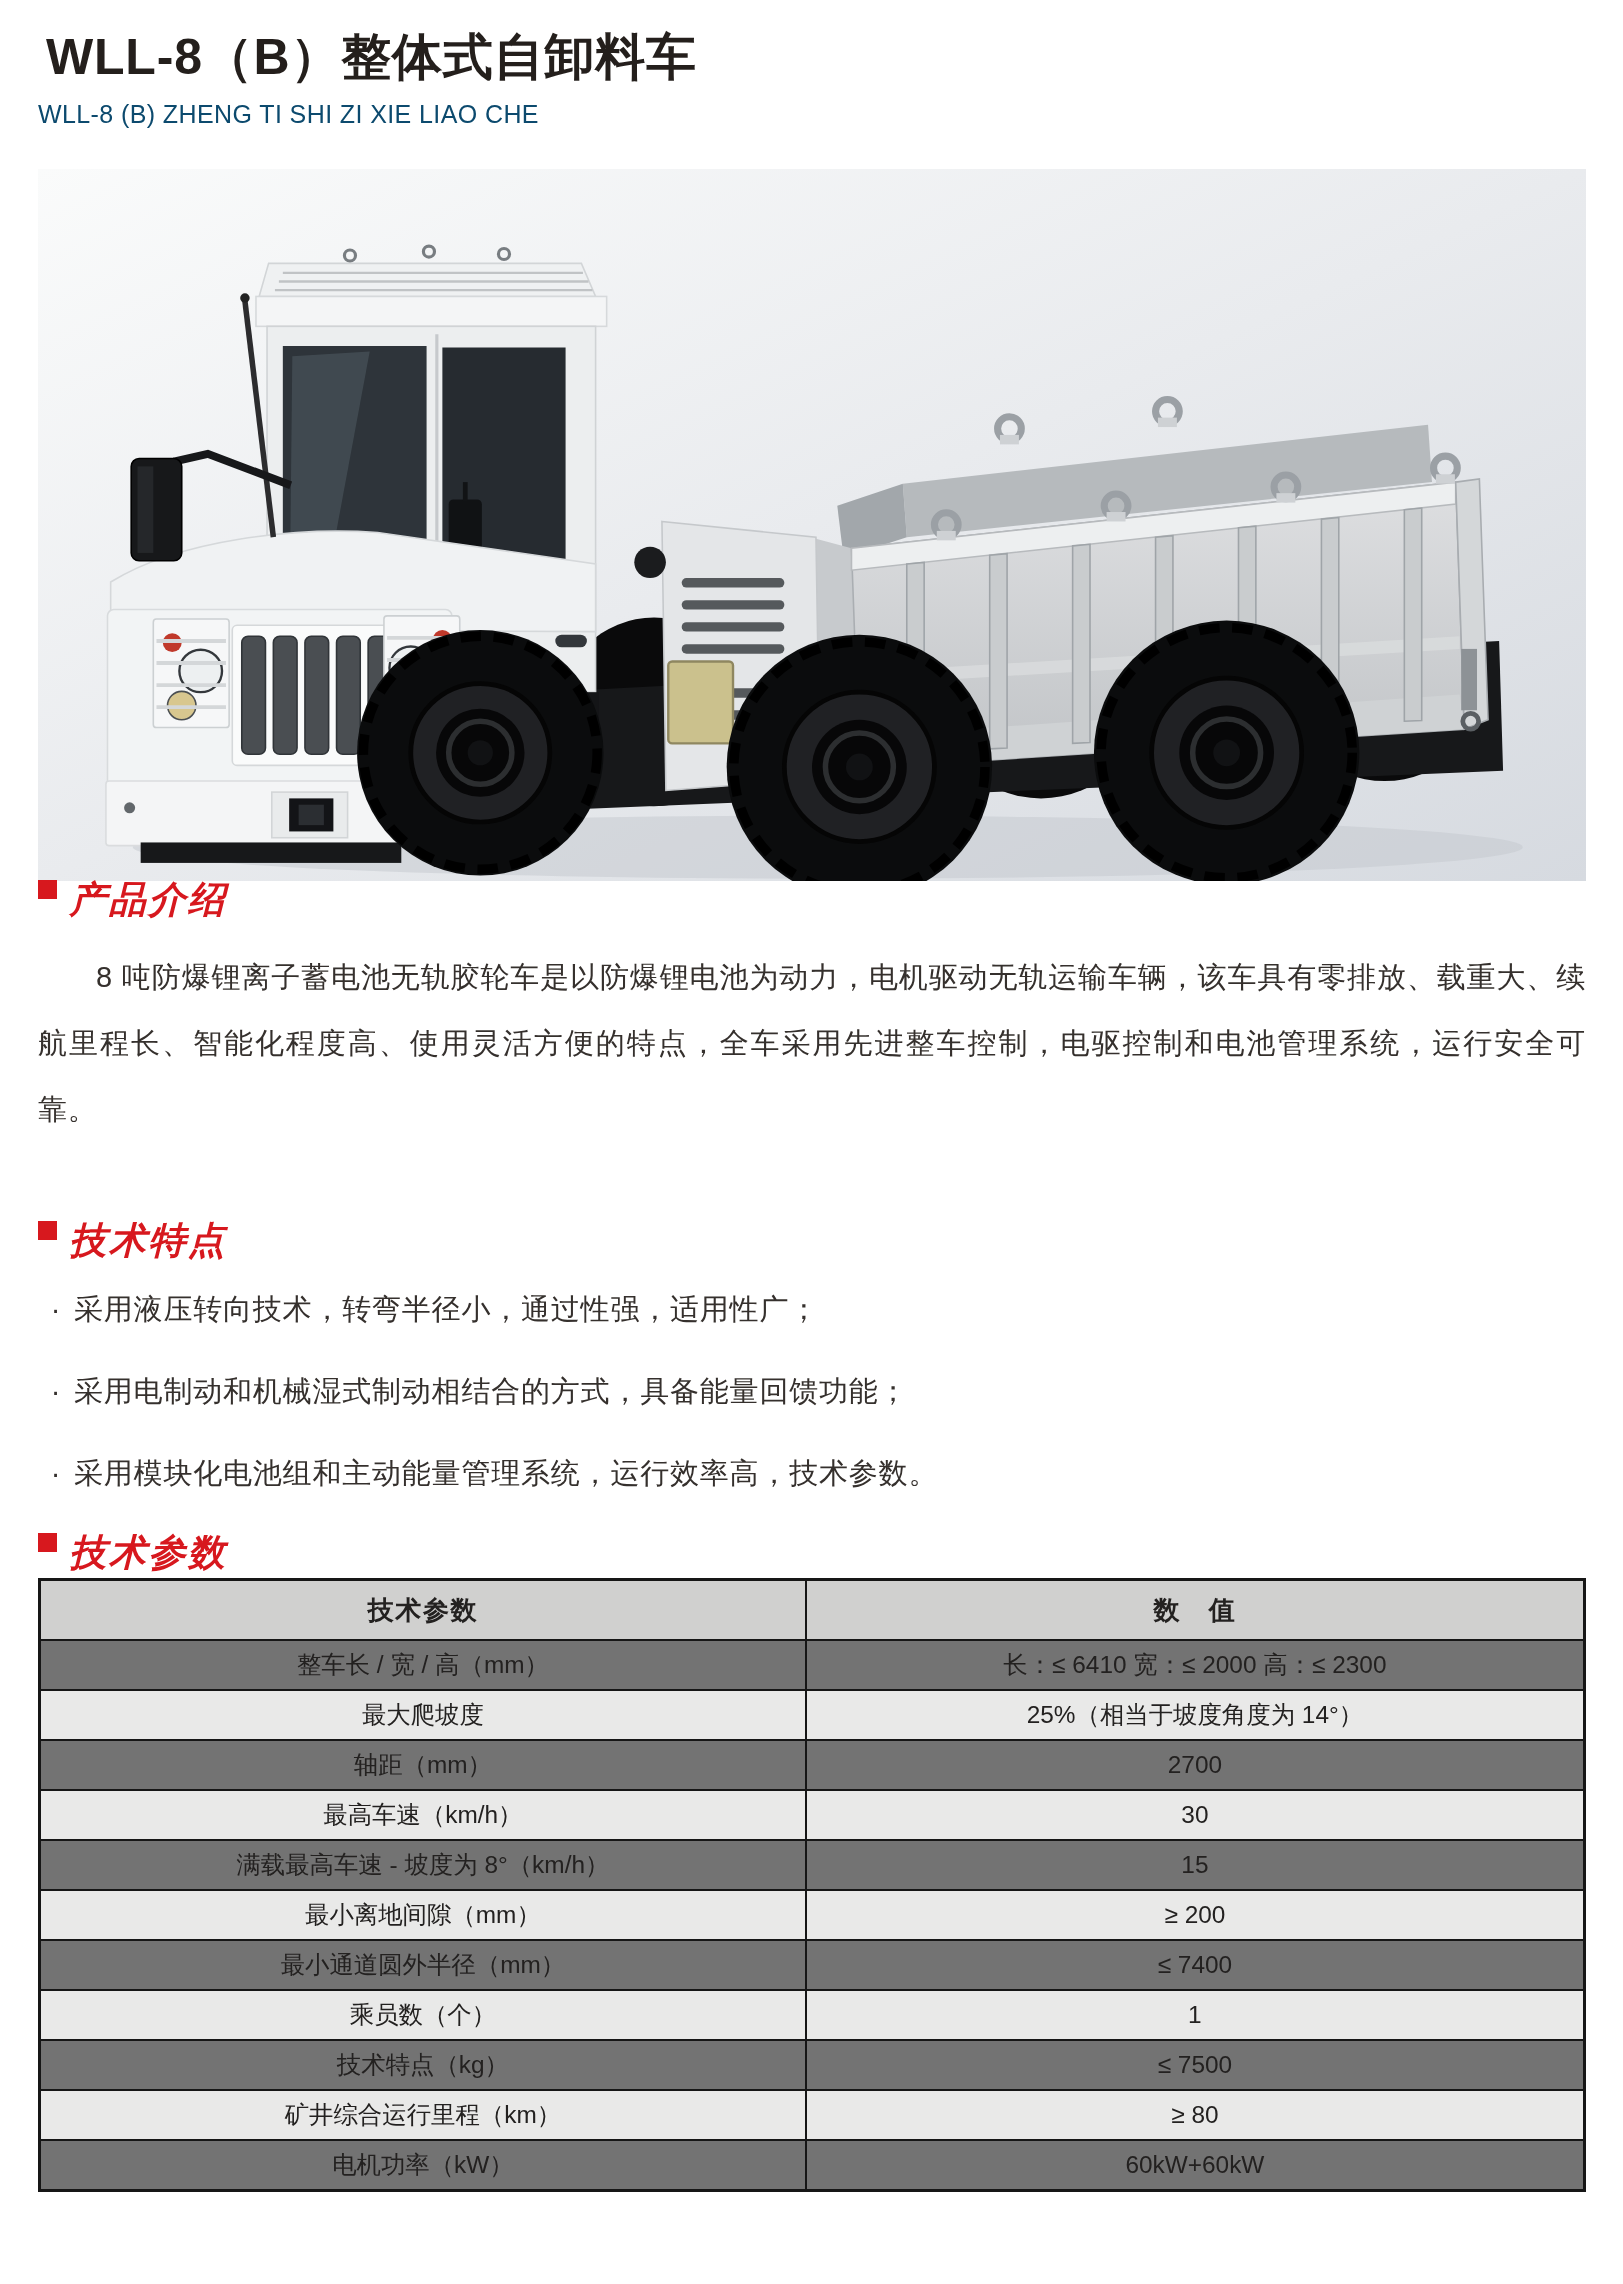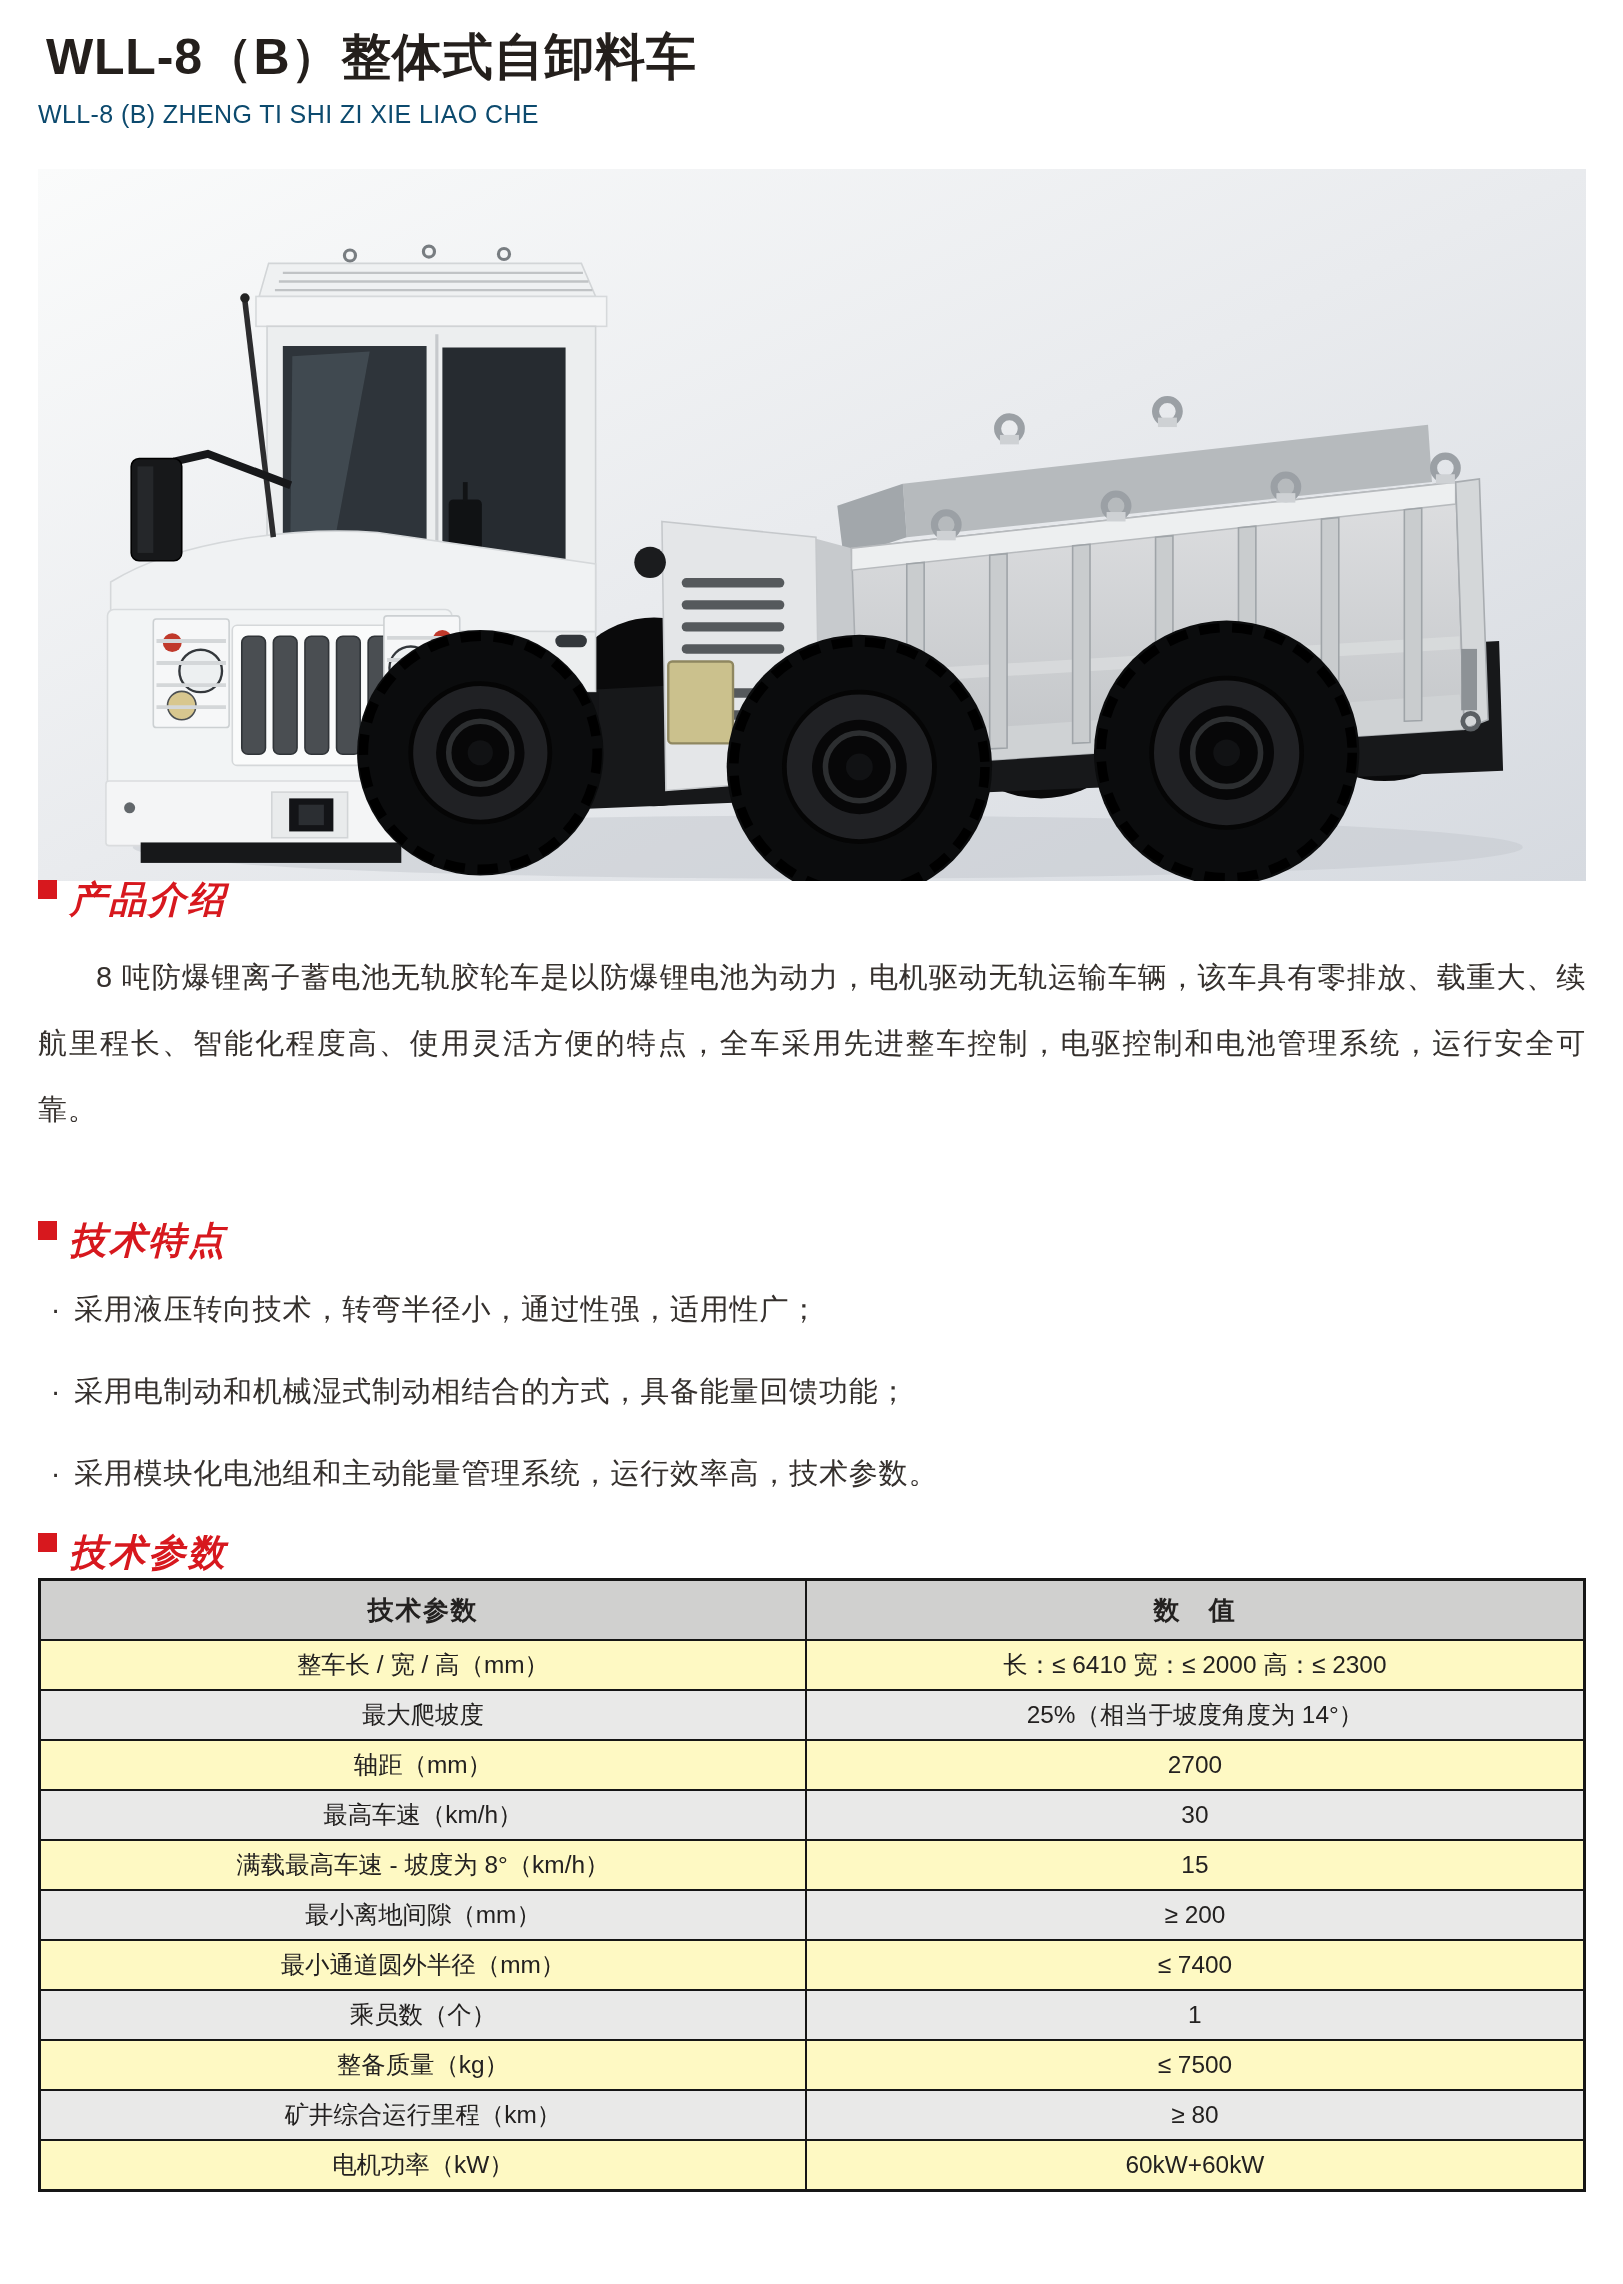--- a/index.html
+++ b/index.html
@@ -39,21 +39,21 @@
   .feature{display:flex;align-items:flex-start;font-size:29px;line-height:82px;color:#35302d;letter-spacing:0.8px;}
   .feature .dot{width:36px;flex:none;text-align:center;}
 
   
   .spec-wrap{position:absolute;left:38px;top:1578px;width:1548px;}
   table.spec{width:100%;border-collapse:collapse;table-layout:fixed;
     font-size:24.4px;color:#232120;}
   table.spec th,table.spec td{border:2.4px solid #161616;text-align:center;vertical-align:middle;padding:0 9.4px;}
   table.spec{border:3.1px solid #161616;}
   table.spec thead th{height:58px;background:#d0d0cf;font-weight:600;font-size:26px;letter-spacing:1.6px;}
-  table.spec tbody td{height:48px;background:#fef9c3;}
+  table.spec tbody td{height:48px;background:#737373;}
   table.spec tbody tr:nth-child(even) td{background:#e9e9e8;}
   col.c1{width:49.6%;} col.c2{width:50.4%;}
 </style>
 </head>
 <body>
 
 <div class="page">
 
   <div class="hdr">
     <h1 class="title">WLL-8（B）整体式自卸料车</h1>
@@ -299,21 +299,21 @@
           </tr>
         <tr>
             <td>最小通道圆外半径（mm）</td>
             <td>≤ 7400</td>
           </tr>
         <tr>
             <td>乘员数（个）</td>
             <td>1</td>
           </tr>
         <tr>
-            <td>整备质量（kg）</td>
+            <td>技术特点（kg）</td>
             <td>≤ 7500</td>
           </tr>
         <tr>
             <td>矿井综合运行里程（km）</td>
             <td>≥ 80</td>
           </tr>
         <tr>
             <td>电机功率（kW）</td>
             <td>60kW+60kW</td>
           </tr>

